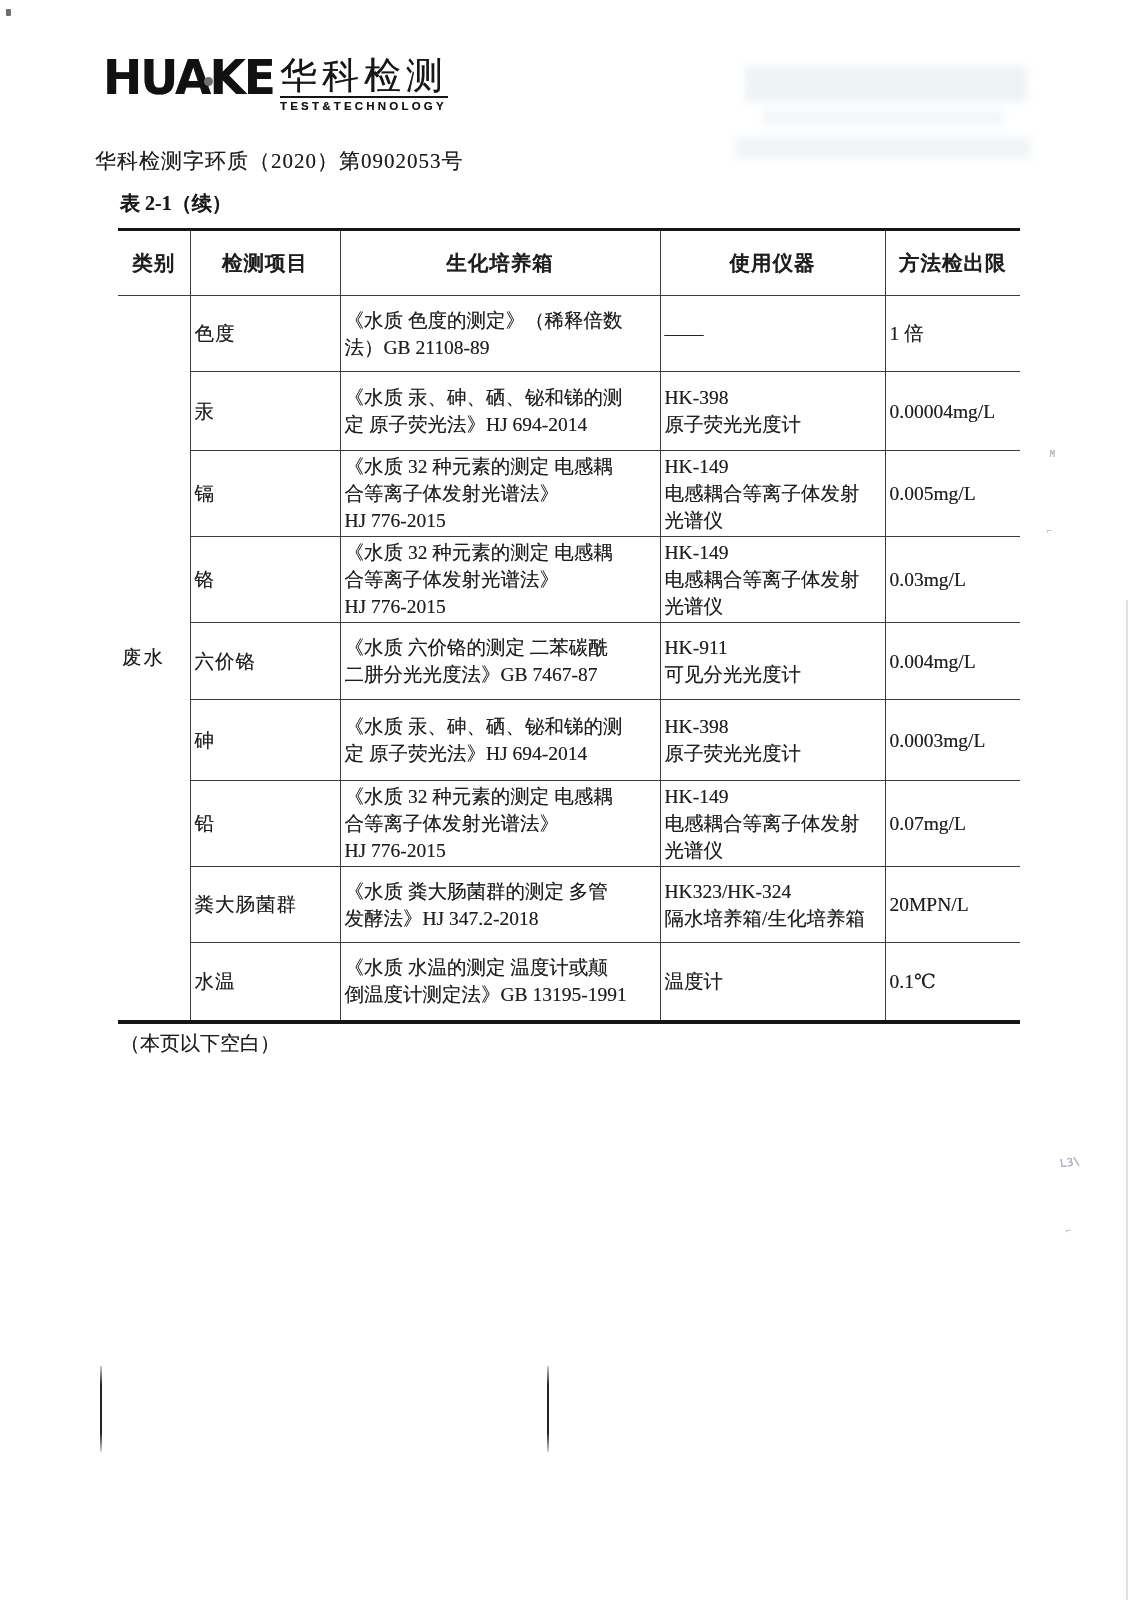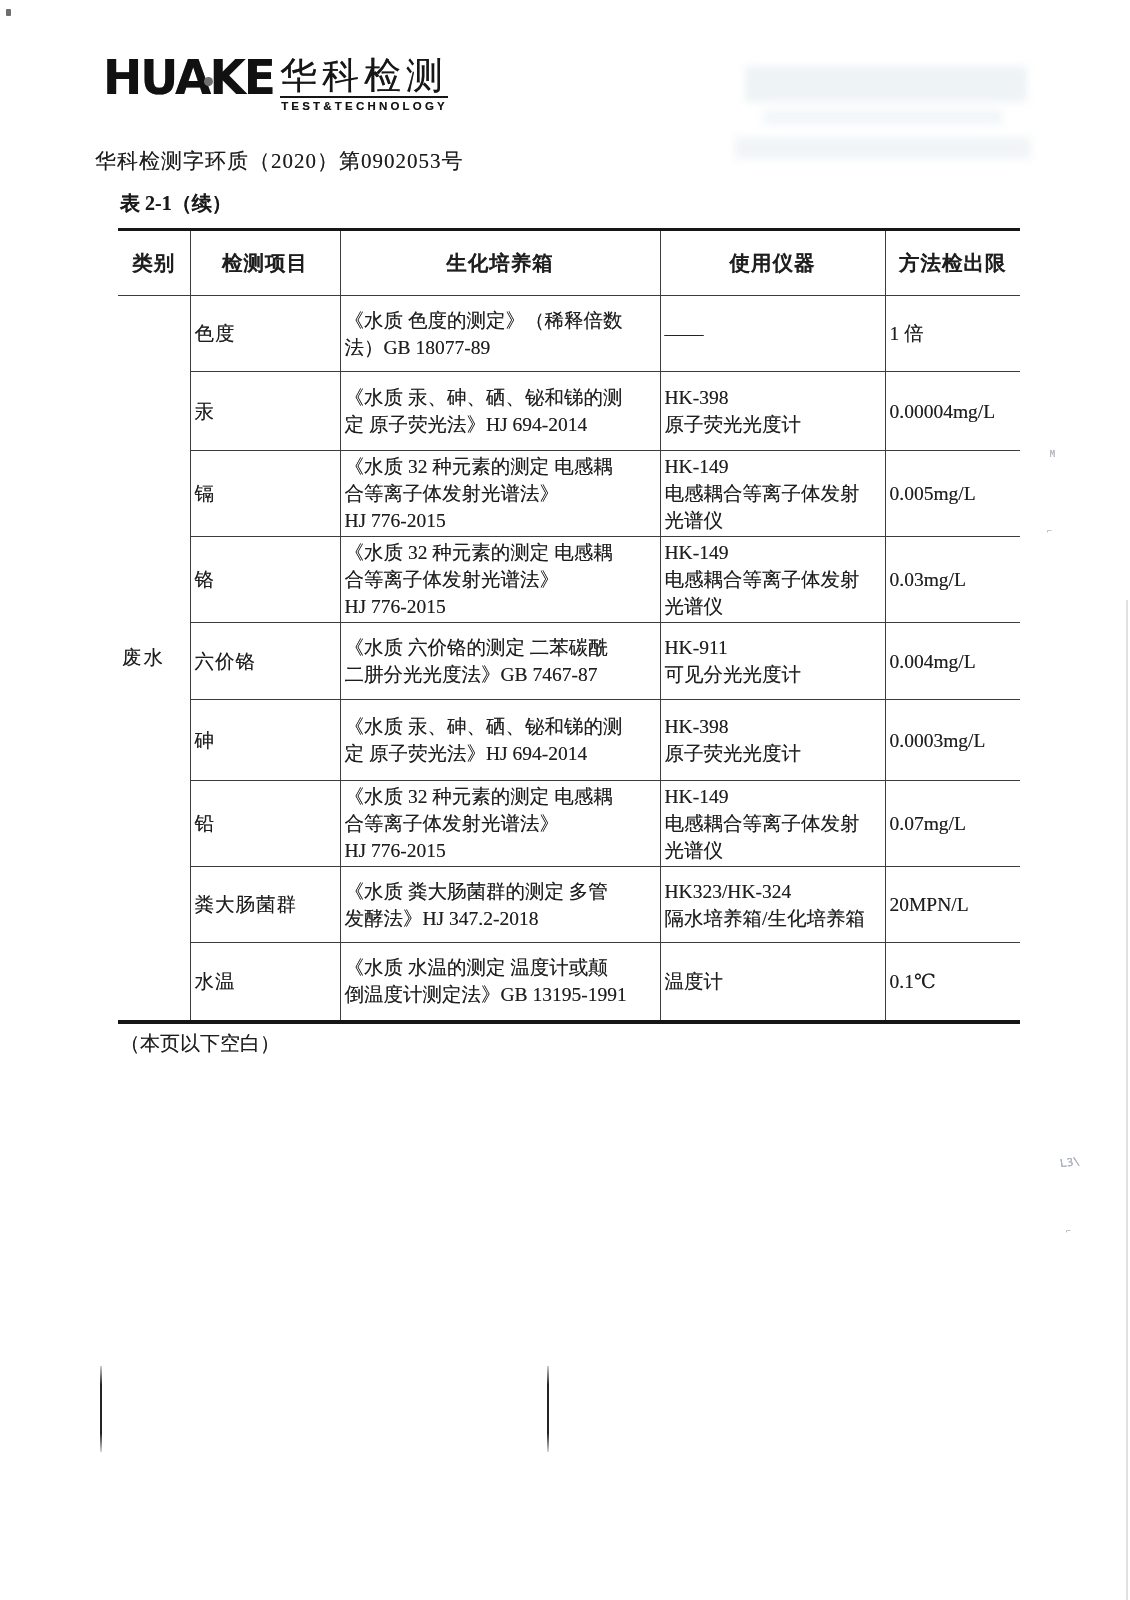--- a/index.html
+++ b/index.html
@@ -16,21 +16,21 @@
   
   .logo-block{position:absolute;left:95px;top:56px;margin-left:8px;}
   .logo-row{display:flex;align-items:flex-start;}
   .logo-mark{
     font-family:"DejaVu Sans","Liberation Sans",sans-serif;
     font-weight:900;font-size:47px;line-height:44px;
     letter-spacing:-2px;color:#111;
     transform:scaleY(1.02);position:relative;
   }
   .logo-dot{position:absolute;left:101px;top:21px;width:9px;height:9px;border-radius:50%;background:#6f6f6f;}
-  .logo-right{margin-left:6px;text-align:right;}
+  .logo-right{margin-left:6px;}
   .logo-cn{font-size:37px;line-height:40px;letter-spacing:5px;color:#161616;font-family:"Liberation Serif","DejaVu Serif",serif;}
   .logo-sub{
     display:block;border-top:2px solid #161616;margin-top:0;padding-top:2px;
     font-family:"Liberation Sans","DejaVu Sans",sans-serif;
     font-size:11.5px;letter-spacing:3.2px;font-weight:700;color:#141414;
   }
   .website{
     margin-top:5px;
     font-family:"DejaVu Sans","Liberation Sans",sans-serif;
     font-weight:700;font-size:23px;letter-spacing:3.5px;color:#151515;
@@ -132,21 +132,21 @@
           <th>使用仪器</th>
           <th>方法检出限</th>
         </tr>
       </thead>
       <tbody>
 
           <tr>
             <td class="cat" rowspan="9">废水</td>
             <td class="item">色度</td>
             <td class="method">《水质 色度的测定》（稀释倍数
-法）GB 18077-89</td>
+法）GB 21108-89</td>
             <td class="instr">——</td>
             <td class="limit">1 倍</td>
           </tr>
 
           <tr>
 
             <td class="item">汞</td>
             <td class="method">《水质 汞、砷、硒、铋和锑的测
 定 原子荧光法》HJ 694-2014</td>
             <td class="instr">HK-398

